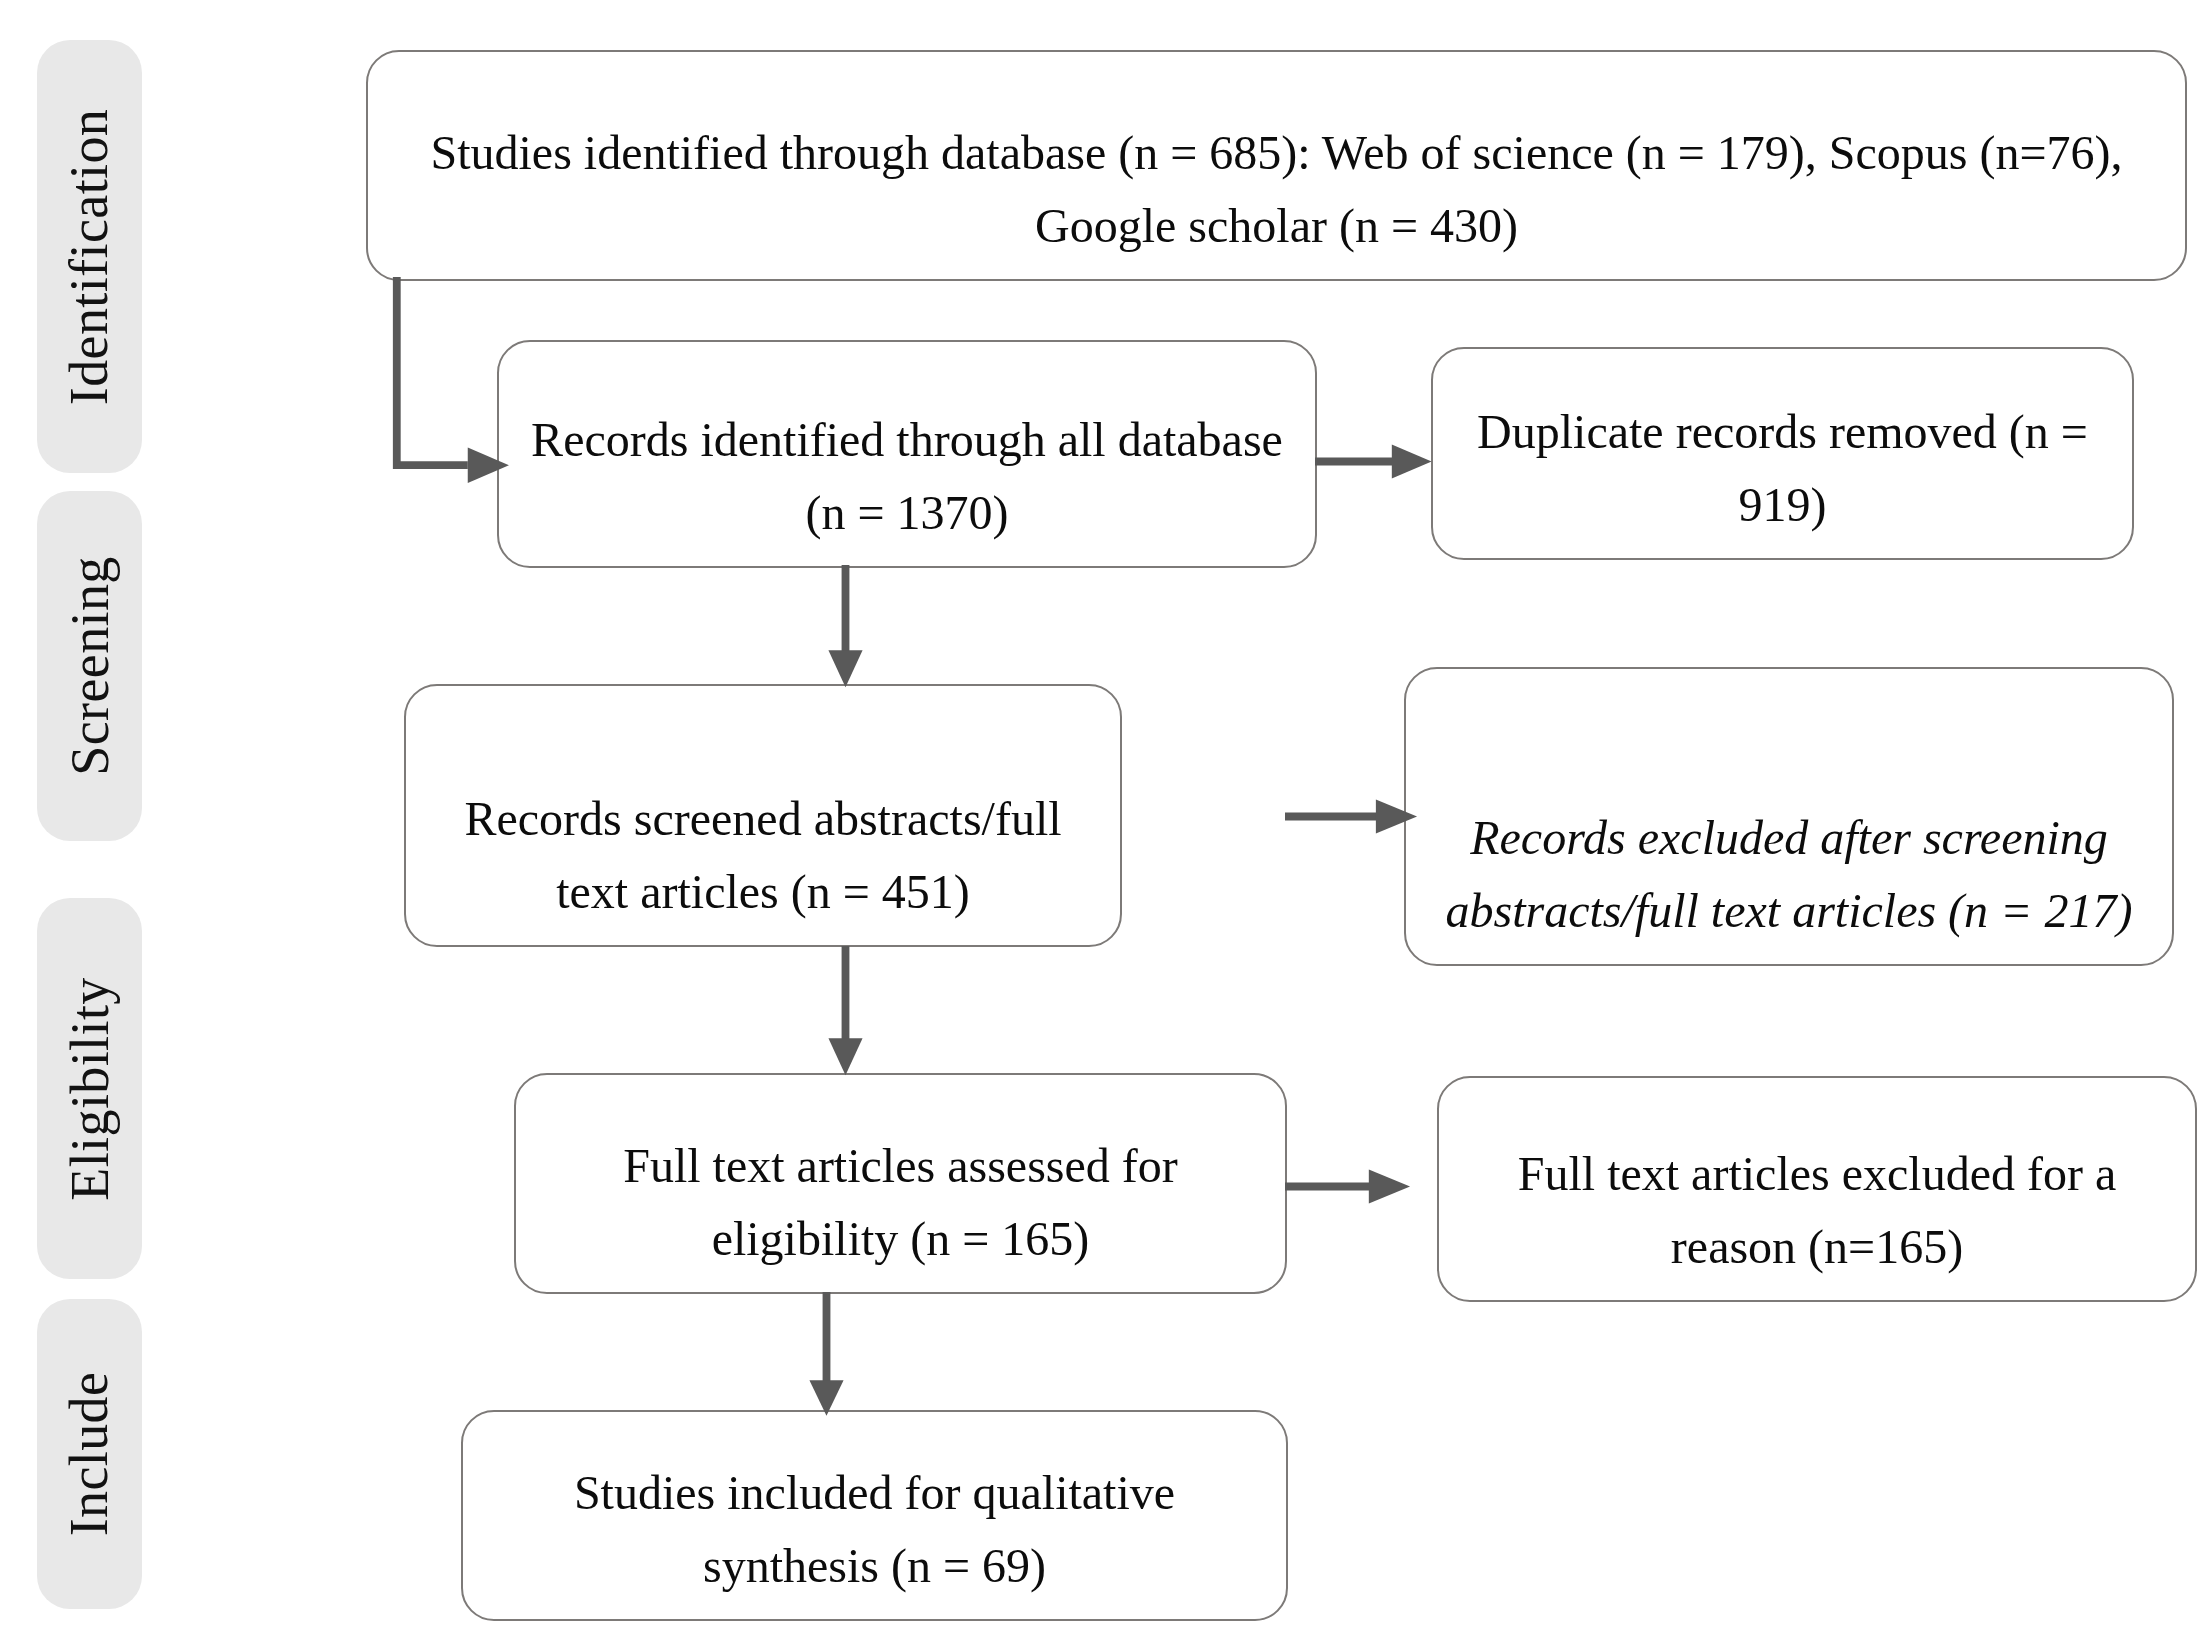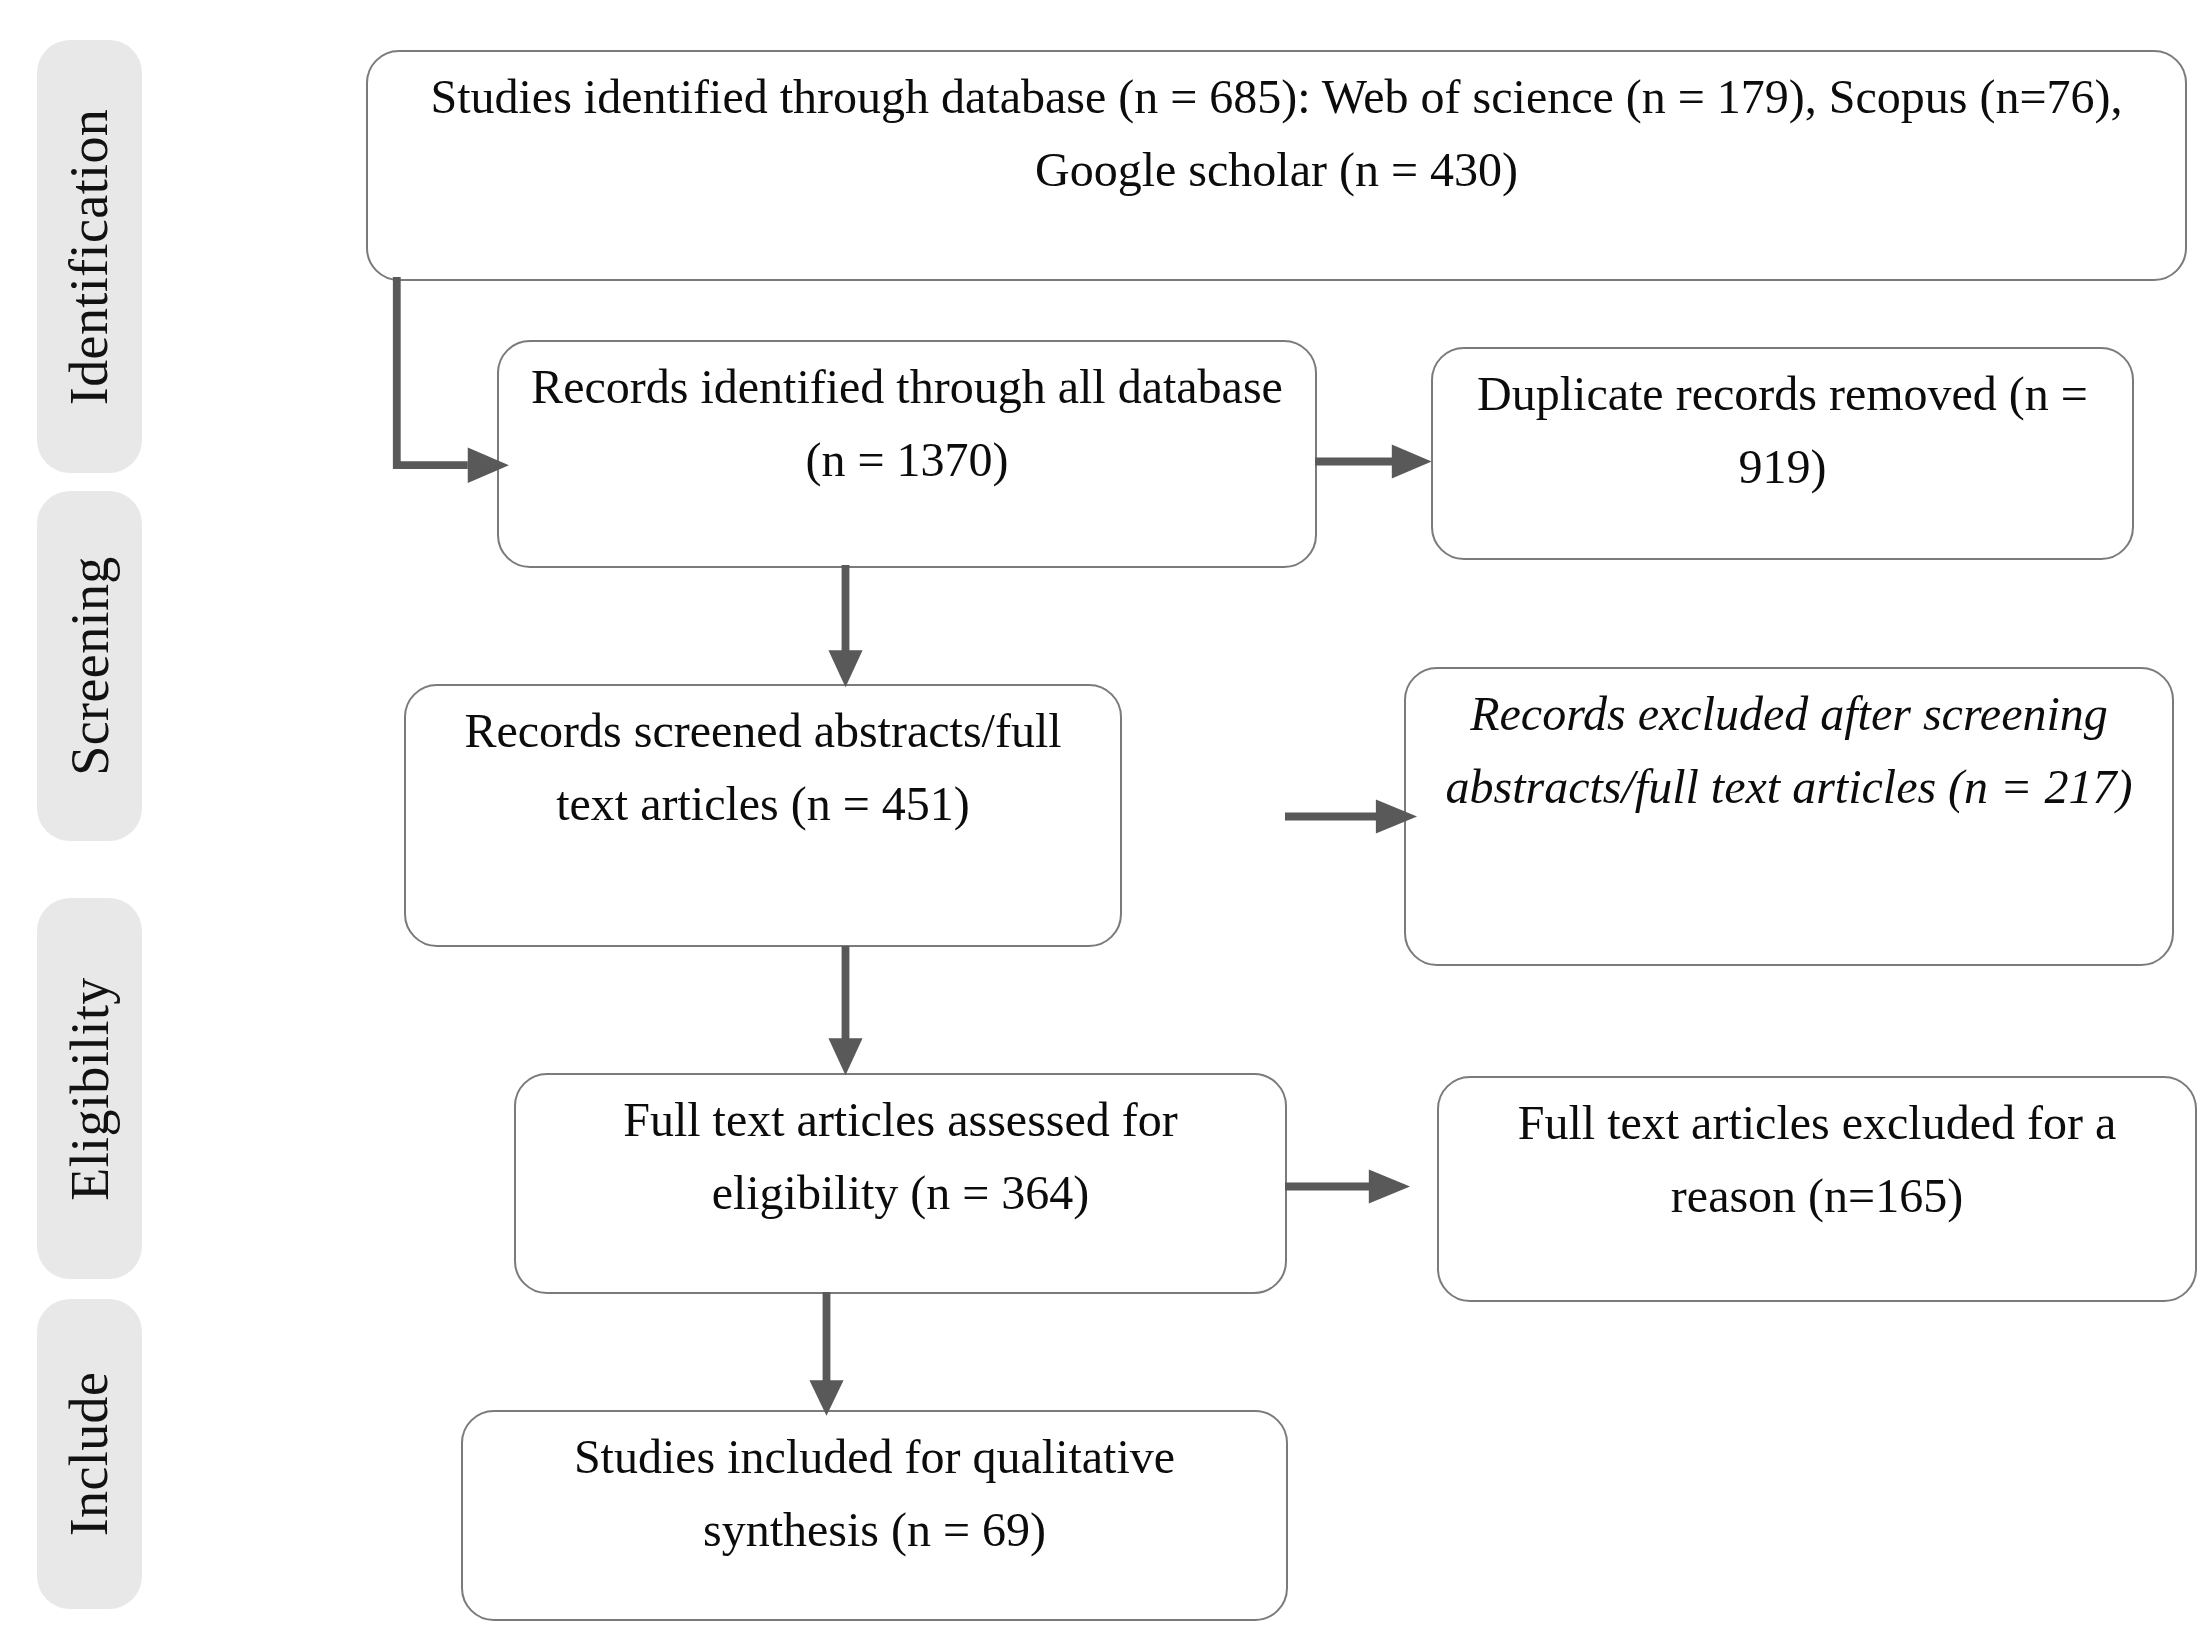--- a/index.html
+++ b/index.html
@@ -38,24 +38,24 @@
   }
 
   
   .flow-box {
     position: absolute;
     box-sizing: border-box;
     background: #ffffff;
     border: 2.1px solid #7d7a78;
     border-radius: 33px;
     display: flex;
-    align-items: flex-start;
+    align-items: flex-end;
     justify-content: center;
     text-align: center;
-    padding: 9px 24px;
+    padding: 16px 24px;
   }
   .flow-box .box-text {
     font-size: 48px;
     line-height: 1.52;
     color: #0c0c0c;
     font-family: "Liberation Serif", "DejaVu Serif", serif;
   }
 
   
   .conn {
@@ -101,21 +101,21 @@
 
   <div class="flow-box" style="left:404px; top:684px; width:718px; height:263px;">
     <span class="box-text">Records screened abstracts/full text articles (n = 451)</span>
   </div>
 
   <div class="flow-box" style="left:1404px; top:667px; width:770px; height:299px;font-style:italic;">
     <span class="box-text">Records excluded after screening abstracts/full text articles (n = 217)</span>
   </div>
 
   <div class="flow-box" style="left:514px; top:1073px; width:773px; height:221px;">
-    <span class="box-text">Full text articles assessed for eligibility (n = 364)</span>
+    <span class="box-text">Full text articles assessed for eligibility (n = 165)</span>
   </div>
 
   <div class="flow-box" style="left:1410px; top:1076px; width:760px; height:226px;margin-left:27px;">
     <span class="box-text">Full text articles excluded for a reason (n=165)</span>
   </div>
 
   <div class="flow-box" style="left:461px; top:1410px; width:827px; height:211px;">
     <span class="box-text">Studies included for qualitative synthesis (n = 69)</span>
   </div>
 

